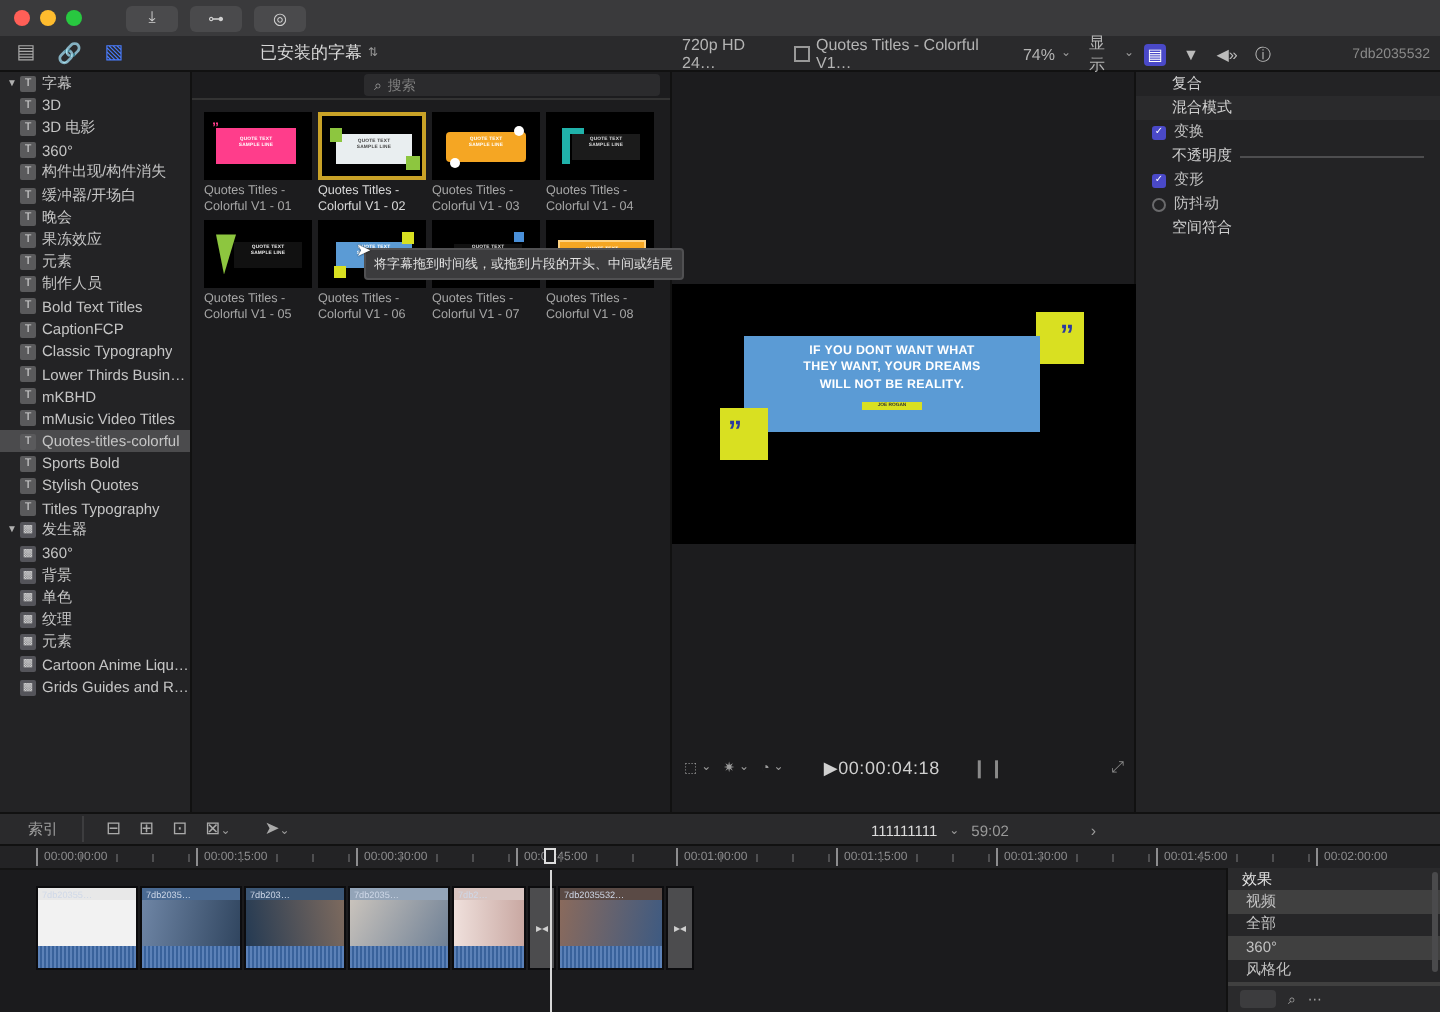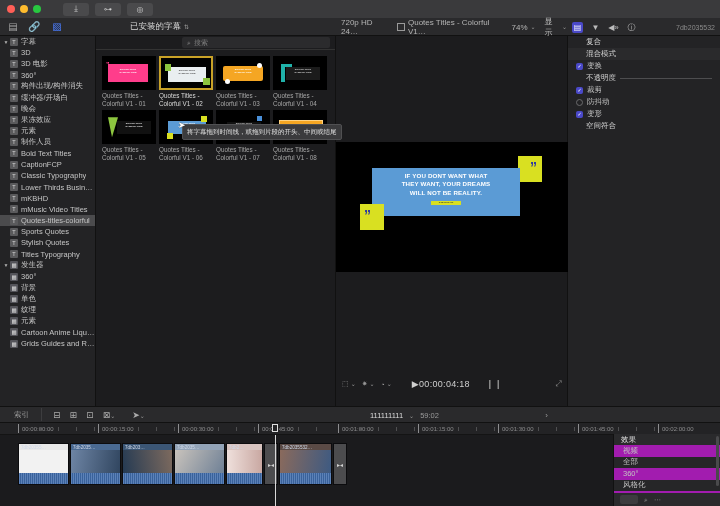--- a/index.html
+++ b/index.html
@@ -197,21 +197,21 @@
     position:absolute; left:0; top:406px; width:720px; height:17px;
     background:#2a2a2c; display:flex; align-items:center;
     border-top:1px solid #111; border-bottom:1px solid #111;
   }
   .idx{ font-size:7.5px; color:#9f9f9f; padding-left:14px; }
   .sep{ width:1px;height:13px;background:#3d3d3f; margin-left:12px; }
   .tl-icons{ display:flex; align-items:center; gap:9px; margin-left:11px;
              font-size:9px; color:#aaa; }
   .proj{
     position:absolute; left:370px; top:0; width:200px; height:17px;
-    display:flex; align-items:center; justify-content:flex-start; gap:6px;
+    display:flex; align-items:center; justify-content:center; gap:6px;
     font-size:7.5px; color:#dcdcdc;
   }
   .arrowr{ position:absolute; right:22px; color:#9a9a9a; font-size:8px;}
   .dur{ color:#9a9a9a; }
 
   
   .ruler{
     position:absolute; left:0; top:423px; width:720px; height:12px;
     background:#232325; border-bottom:1px solid #141414;
   }
@@ -245,21 +245,21 @@
   .trans{
     height:42px; width:14px; background:#4c4c4e; border:1px solid #0c0c0e;
     display:flex; align-items:center; justify-content:center;
     color:#cfcfcf; font-size:6px; margin-right:1px;
   }
   .tl-playhead{ position:absolute; left:275px; top:0; width:1px; height:71px; background:#d8d8d8;}
 
   
   .effects{
     position:absolute; left:613px; top:434px; width:107px; height:72px;
-    background:#a21caf; border-left:1px solid #111;
+    background:#404040; border-left:1px solid #111;
   }
   .eff-head{ height:11px; display:flex; align-items:center; padding-left:7px;
              font-size:7.5px; color:#e4e4e4; background:#2a2a2c;}
   .eff-row{ height:11.5px; display:flex; align-items:center; padding-left:9px;
             font-size:7.5px; color:#c2c2c2; }
   .eff-row.alt{ background:#262628; }
   .eff-foot{ position:absolute; bottom:0; left:0; width:107px; height:13px;
              background:#2a2a2c; display:flex; align-items:center; gap:6px;
              padding-left:6px; }
   .ef-btn{ width:18px;height:9px;background:#3c3c3e;border-radius:2px; }
@@ -386,21 +386,21 @@
     <div class="s-row ind1">
         <span class="s-ic">T</span>
         <span class="s-lbl">mMusic Video Titles</span>
       </div>
     <div class="s-row ind1 sel">
         <span class="s-ic">T</span>
         <span class="s-lbl">Quotes-titles-colorful</span>
       </div>
     <div class="s-row ind1">
         <span class="s-ic">T</span>
-        <span class="s-lbl">Sports Quotes</span>
+        <span class="s-lbl">Sports Bold</span>
       </div>
     <div class="s-row ind1">
         <span class="s-ic">T</span>
         <span class="s-lbl">Stylish Quotes</span>
       </div>
     <div class="s-row ind1">
         <span class="s-ic">T</span>
         <span class="s-lbl">Titles Typography</span>
       </div>
 
@@ -589,29 +589,25 @@
     <div class="ins-row">
       <span class="cbx on">✓</span>
       <span>变换</span>
     </div>
     <div class="ins-row head dim">
       <span>不透明度</span>
       <span class="slider"></span>
     </div>
     <div class="ins-row">
       <span class="cbx on">✓</span>
-      <span>裁剪</span>
+      <span>变形</span>
     </div>
     <div class="ins-row">
       <span class="cbx off"></span>
       <span>防抖动</span>
-    </div>
-    <div class="ins-row">
-      <span class="cbx on">✓</span>
-      <span>变形</span>
     </div>
     <div class="ins-row head">
       <span>空间符合</span>
     </div>
   </div>
 
   <div class="tl-toolbar">
     <span class="idx">索引</span>
     <span class="sep"></span>
     <span class="tl-icons">

